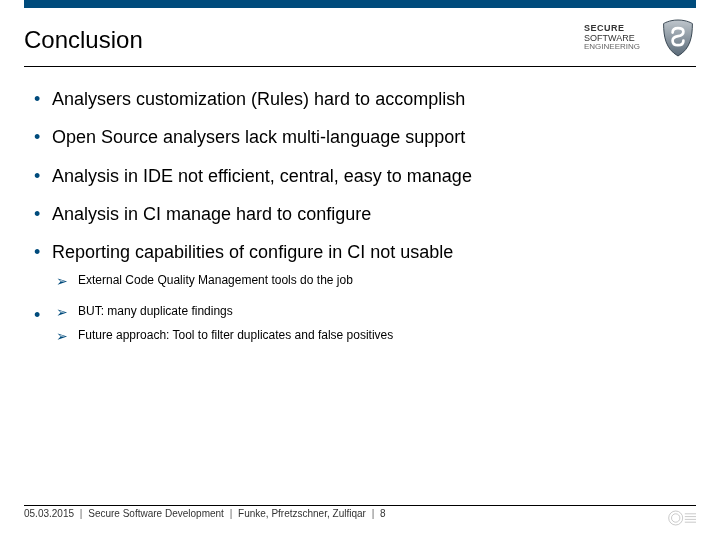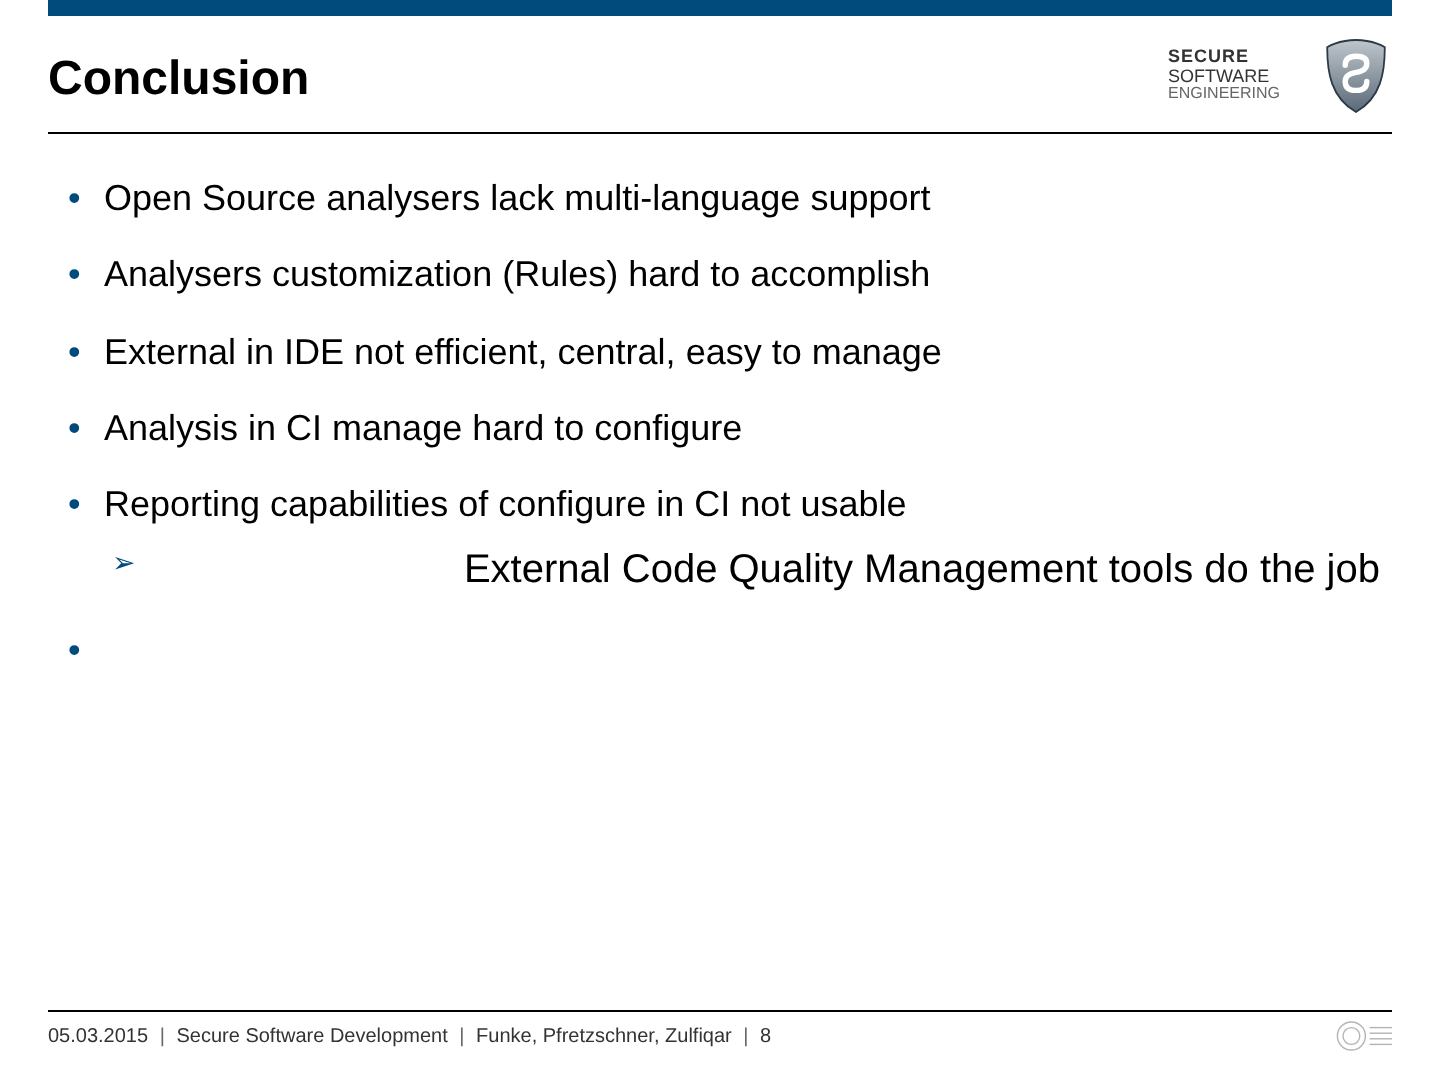--- a/index.html
+++ b/index.html
@@ -14,21 +14,21 @@
     height:8px;background:#004b7c;
     margin:0 24px;
   }
   .header{
     display:flex;justify-content:space-between;align-items:flex-start;
     margin:10px 24px 0 24px;
     border-bottom:1px solid #000;
     padding-bottom:8px;
   }
   .title{
-    font-size:24px;font-weight:bold;
+    font-size:24px;font-weight:normal;
     padding-top:8px;
   }
   .logo{
     display:flex;align-items:center;gap:20px;
   }
   .logo-text{
     font-size:9px;line-height:1.1;color:#333;
     text-align:left;
   }
   .logo-text .l1{font-weight:bold;letter-spacing:0.5px}
@@ -52,40 +52,39 @@
     margin-bottom:14px;
     line-height:1.35;
   }
   ul.bullets>li::before{
     content:"•";
     position:absolute;left:4px;top:0;
     color:#004b7c;font-size:18px;
   }
   ul.sub{
     list-style:none;padding:0;margin:6px 0 0 0;
-    font-size:20px;
-    text-align:right;
+    font-size:12px;
   }
   ul.sub>li{
     position:relative;
     padding-left:26px;
     margin-top:8px;
   }
   ul.sub>li::before{
     content:"➢";
     position:absolute;left:4px;top:0;
     color:#004b7c;font-size:14px;
   }
   .footer-line{
     position:absolute;left:24px;right:24px;bottom:34px;
     border-top:1px solid #000;
   }
   .footer{
     position:absolute;left:24px;right:24px;bottom:12px;
-    display:flex;justify-content:space-between;align-items:center;
+    display:flex;justify-content:space-between;align-items:flex-start;
     font-size:10px;color:#333;
   }
   .footer-left span.sep{margin:0 3px;color:#666}
   .footer-right{
     width:28px;height:20px;
     opacity:0.55;
   }
   .footer-right svg{width:100%;height:100%}
 </style>
 </head>
@@ -111,28 +110,31 @@
         </defs>
         <path d="M20 2 C30 2 36 6 36 6 C36 20 34 34 20 42 C6 34 4 20 4 6 C4 6 10 2 20 2 Z" fill="url(#g1)" stroke="#2b3a46" stroke-width="1"></path>
         <path d="M14 16 q0 -5 6 -5 q6 0 6 4 q0 4 -6 5 q-6 1 -6 5 q0 5 6 5 q6 0 6 -5" fill="none" stroke="#fff" stroke-width="3" stroke-linecap="round"></path>
       </svg>
     </div>
   </div>
 </div>
 
 <div class="content">
   <ul class="bullets" id="bullets">
+      <li><span>Analysers customization (Rules) hard to accomplish</span></li>
       <li><span>Open Source analysers lack multi-language support</span></li>
-      <li><span>Analysers customization (Rules) hard to accomplish</span></li>
-      <li><span>External in IDE not efficient, central, easy to manage</span></li>
+      <li><span>Analysis in IDE not efficient, central, easy to manage</span></li>
       <li><span>Analysis in CI manage hard to configure</span></li>
       <li><span>Reporting capabilities of configure in CI not usable</span><ul class="sub">
           <li>External Code Quality Management tools do the job</li>
         </ul></li>
-      <li></li>
+      <li><ul class="sub">
+          <li>BUT: many duplicate findings</li>
+          <li>Future approach: Tool to filter duplicates and false positives</li>
+        </ul></li>
     </ul>
 </div>
 
 <div class="footer-line"></div>
 <div class="footer">
   <div class="footer-left">
     <span>05.03.2015</span>
     <span class="sep">|</span>
     <span>Secure Software Development</span>
     <span class="sep">|</span>

